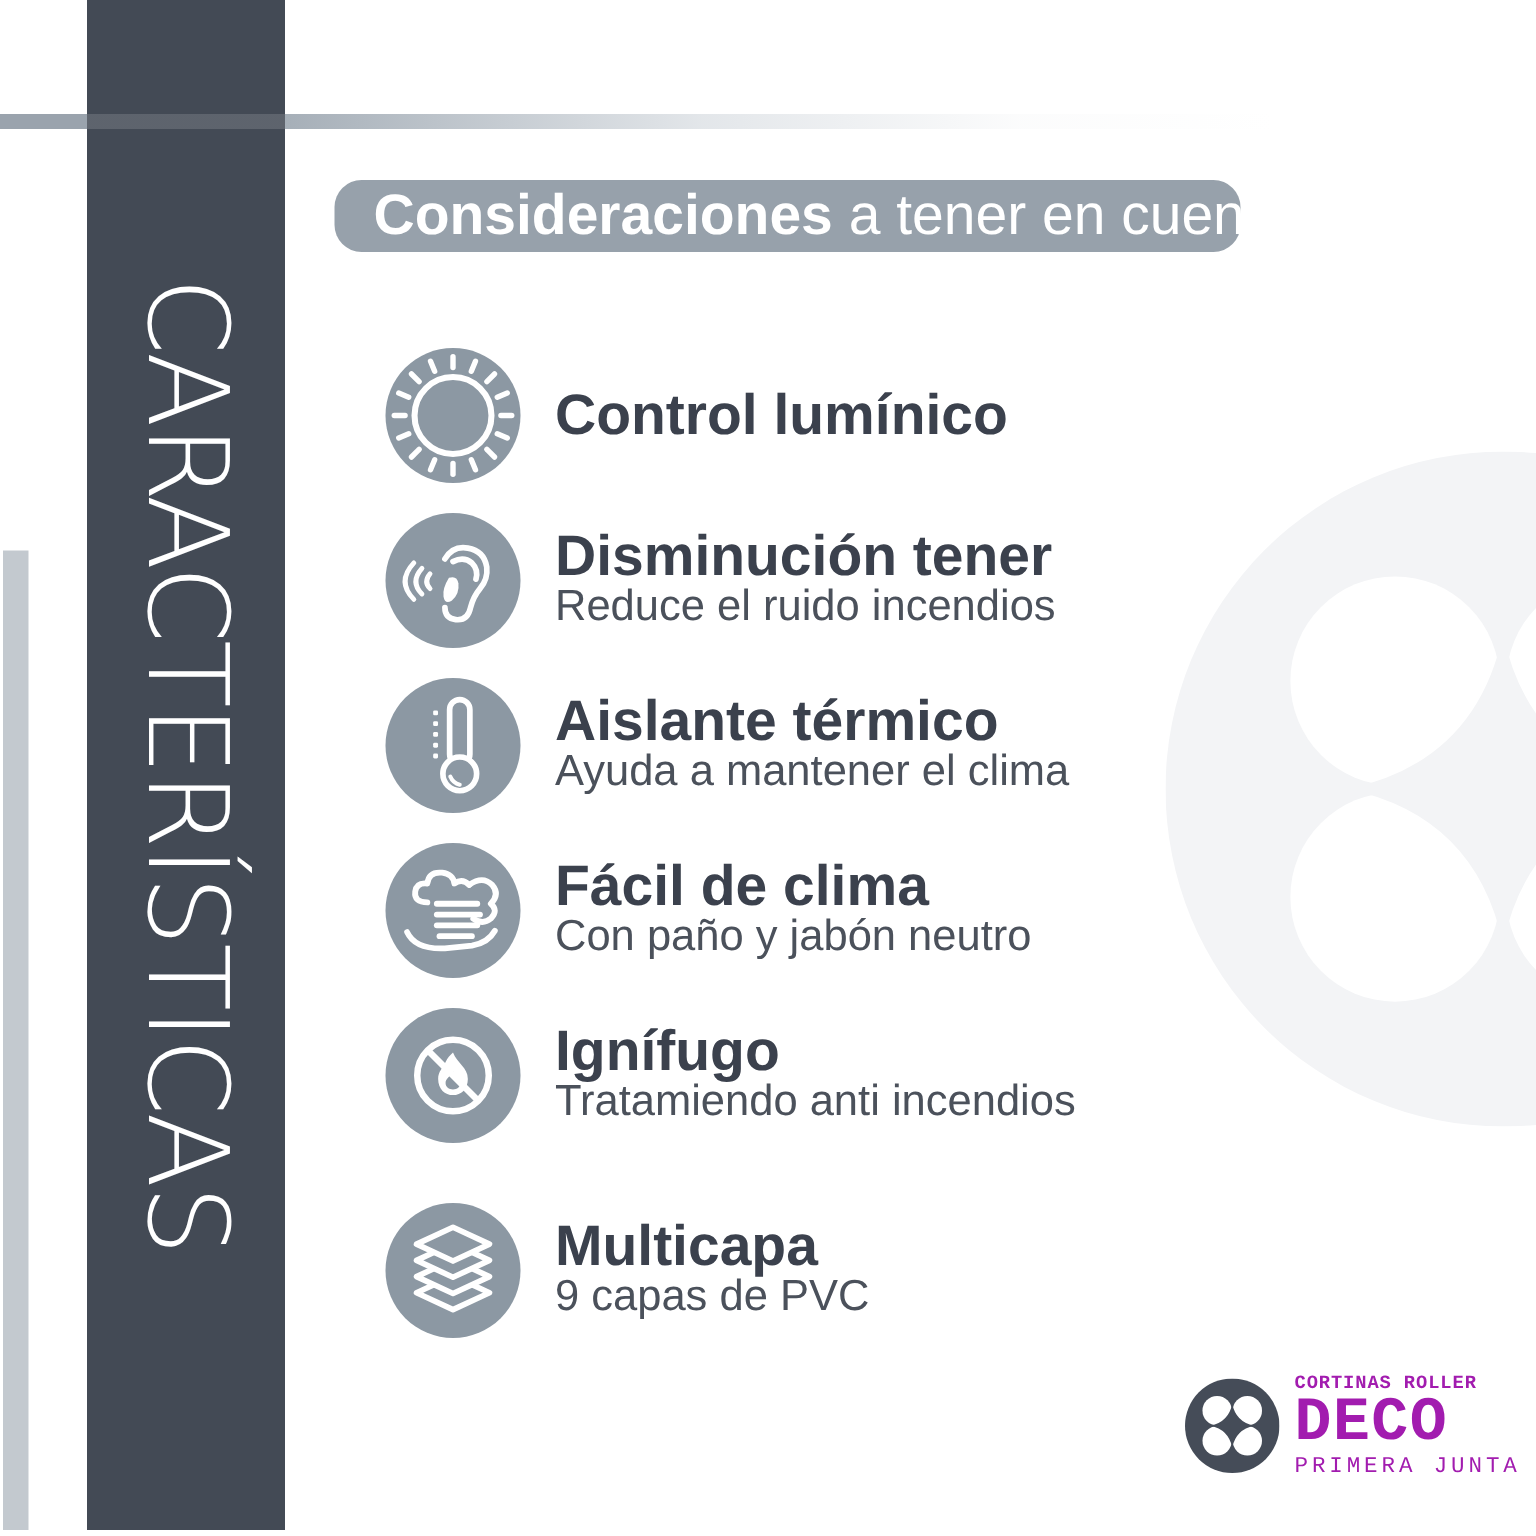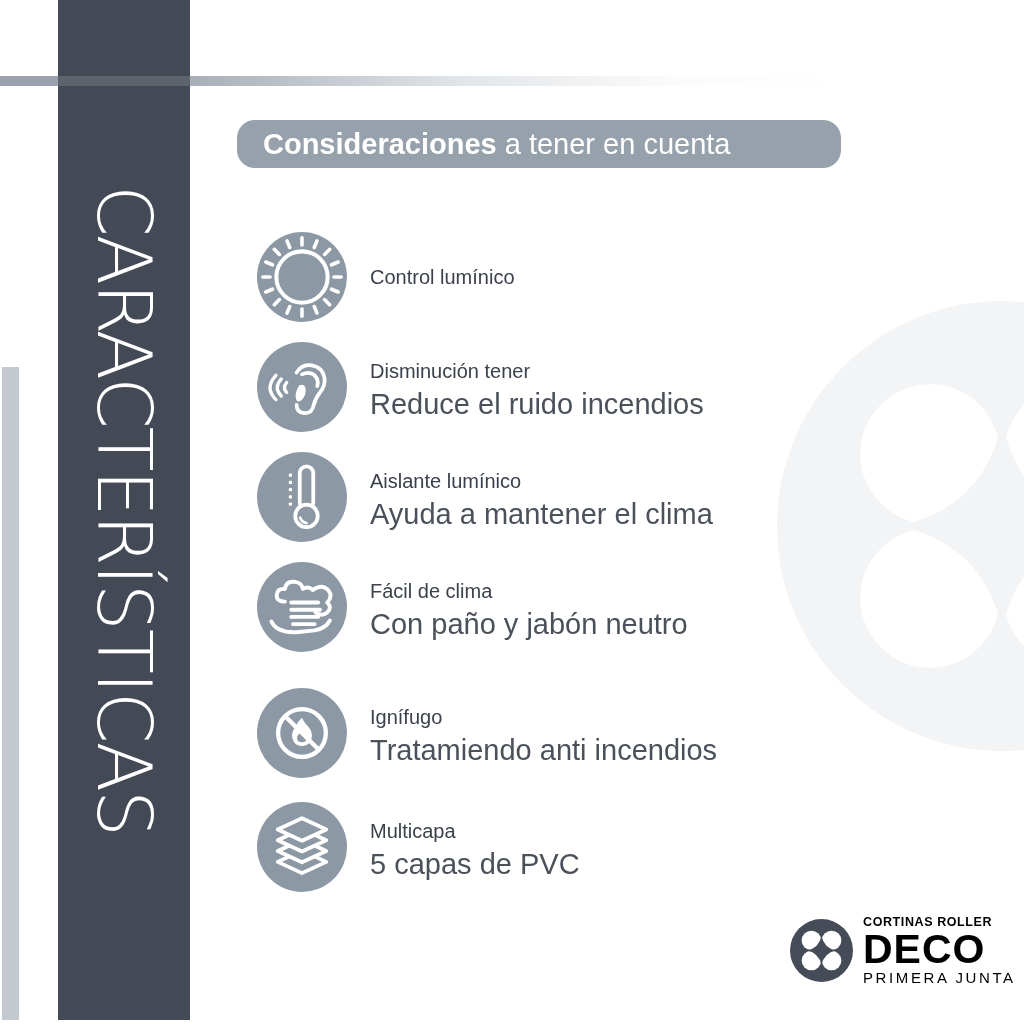--- a/index.html
+++ b/index.html
@@ -27,39 +27,39 @@
       rgba(255,255,255,0) 100%);}
 
   
   .vertical-title{left:190px;top:140px;width:740px;height:132px;
     transform:rotate(90deg);transform-origin:0 0;
     color:#ffffff;font-family:"DejaVu Sans","Liberation Sans",sans-serif;
     font-weight:200;font-size:74px;letter-spacing:-2px;
     line-height:132px;text-align:center;white-space:nowrap;}
 
   
-  .header-banner{left:237px;top:120px;width:604px;height:48px;background:#97a1ab;
-    color:#ffffff;font-size:29px;line-height:48px;padding-left:26px;box-sizing:border-box;
+  .header-banner{left:223px;top:120px;width:604px;height:48px;background:#97a1ab;
+    color:#ffffff;font-size:38px;line-height:48px;padding-left:26px;box-sizing:border-box;
     white-space:nowrap;border-radius:18px;}
   .header-banner .b{font-weight:bold;}
   .header-banner .r{font-weight:normal;}
 
   
   .feature{left:257px;width:640px;height:90px;display:flex;align-items:center;}
   .icon-circle{width:90px;height:90px;border-radius:50%;background:#8c98a3;
     flex:0 0 90px;display:flex;align-items:center;justify-content:center;}
   .icon-circle svg{width:90px;height:90px;display:block;}
   .feature-texts{margin-left:23px;display:flex;flex-direction:column;justify-content:center;}
-  .feature-title{font-weight:normal;font-size:20px;line-height:34px;color:#3b414d;white-space:nowrap;}
+  .feature-title{font-weight:bold;font-size:38px;line-height:34px;color:#3b414d;white-space:nowrap;}
   .feature-subtitle{font-weight:normal;font-size:29px;line-height:33px;color:#4b515b;white-space:nowrap;}
 
   
   .logo{left:790px;top:915px;display:flex;align-items:center;}
   .logo-mark{width:63px;height:63px;margin-right:10px;}
-  .logo-text{color:#000000;}
+  .logo-text{color:#a21caf;font-family:Liberation Mono, monospace;}
   .logo-top{font-size:12.5px;font-weight:bold;letter-spacing:0.6px;white-space:nowrap;}
   .logo-name{font-size:41px;font-weight:bold;letter-spacing:1px;line-height:40px;white-space:nowrap;}
   .logo-bottom{font-size:15px;font-weight:normal;letter-spacing:2.6px;white-space:nowrap;}
 </style>
 </head>
 <body>
 
 <svg class="abs watermark" viewBox="0 0 100 100" aria-hidden="true">
   <circle cx="50" cy="50" r="50" fill="#f3f4f6"></circle>
   <circle cx="34" cy="34" r="15.5" fill="#ffffff"></circle>
@@ -138,21 +138,21 @@
         <rect x="35.3" y="40" width="3.6" height="3.6" rx="1"></rect>
         <rect x="35.3" y="48" width="3.6" height="3.6" rx="1"></rect>
         <rect x="35.3" y="56" width="3.6" height="3.6" rx="1"></rect>
       </g>
       <rect x="47.5" y="16" width="15" height="48" rx="7.5" fill="none" stroke="#ffffff" stroke-width="4.2"></rect>
       <circle cx="55" cy="71" r="12.5" fill="#8c98a3" stroke="#ffffff" stroke-width="4.2"></circle>
       <path d="M48,73 q2,5 7,6" fill="none" stroke="#ffffff" stroke-width="3" stroke-linecap="round"></path>
     </svg>
   </div>
   <div class="feature-texts">
-    <div class="feature-title">Aislante lumínico</div>
+    <div class="feature-title">Aislante térmico</div>
     <div class="feature-subtitle">Ayuda a mantener el clima</div>
   </div>
 </div>
 
 <div class="abs feature" style="top:562px">
   <div class="icon-circle">
     <svg viewBox="0 0 100 100" aria-hidden="true">
       <g stroke="#ffffff" stroke-width="4.3" fill="none" stroke-linecap="round" stroke-linejoin="round">
         <path d="M16,66 Q22,79 44,78 L64,76 Q76,74 81,65"></path>
         <path d="M38,45 h30"></path>
@@ -163,21 +163,21 @@
         <path d="M62,31 Q72,24 79,31 Q85,38 78,45 Q84,50 78,56 Q72,61 65,56"></path>
       </g>
     </svg>
   </div>
   <div class="feature-texts">
     <div class="feature-title">Fácil de clima</div>
     <div class="feature-subtitle">Con paño y jabón neutro</div>
   </div>
 </div>
 
-<div class="abs feature" style="top:688px">
+<div class="abs feature" style="top:672px">
   <div class="icon-circle">
     <svg viewBox="0 0 100 100" aria-hidden="true">
       <path d="M50,33 C53,41 61,44 61,52.5 C61,60 56,64.5 50,64.5 C44,64.5 39,60 39,52.5 C39,47 42.5,44.5 44.5,40 C46,36.8 48,35 50,33 Z" fill="#ffffff"></path>
       <path d="M50,47 C52,51 55.5,52 55.5,55.5 C55.5,58.5 53,60.3 50,60.3 C47,60.3 44.5,58.5 44.5,55.5 C44.5,52 48,51 50,47 Z" fill="#8c98a3"></path>
       <circle cx="50" cy="50" r="26.5" fill="none" stroke="#ffffff" stroke-width="4.8"></circle>
       <line x1="31.3" y1="31.3" x2="68.7" y2="68.7" stroke="#ffffff" stroke-width="4.8"></line>
     </svg>
   </div>
   <div class="feature-texts">
     <div class="feature-title">Ignífugo</div>
@@ -191,21 +191,21 @@
       <g fill="#8c98a3" stroke="#ffffff" stroke-width="4.2" stroke-linejoin="round">
         <path d="M50,54 L77,66.5 50,79 23,66.5 Z"></path>
         <path d="M50,42 L77,54.5 50,67 23,54.5 Z"></path>
         <path d="M50,30 L77,42.5 50,55 23,42.5 Z"></path>
         <path d="M50,18 L77,30.5 50,43 23,30.5 Z"></path>
       </g>
     </svg>
   </div>
   <div class="feature-texts">
     <div class="feature-title">Multicapa</div>
-    <div class="feature-subtitle">5 capas de PVC</div>
+    <div class="feature-subtitle">9 capas de PVC</div>
   </div>
 </div>
 
 <div class="abs logo">
   <svg class="logo-mark" viewBox="0 0 100 100" aria-hidden="true">
     <circle cx="50" cy="50" r="50" fill="#454c58"></circle>
     <circle cx="34" cy="34" r="15.5" fill="#ffffff"></circle>
     <circle cx="66" cy="34" r="15.5" fill="#ffffff"></circle>
     <circle cx="34" cy="66" r="15.5" fill="#ffffff"></circle>
     <circle cx="66" cy="66" r="15.5" fill="#ffffff"></circle>

